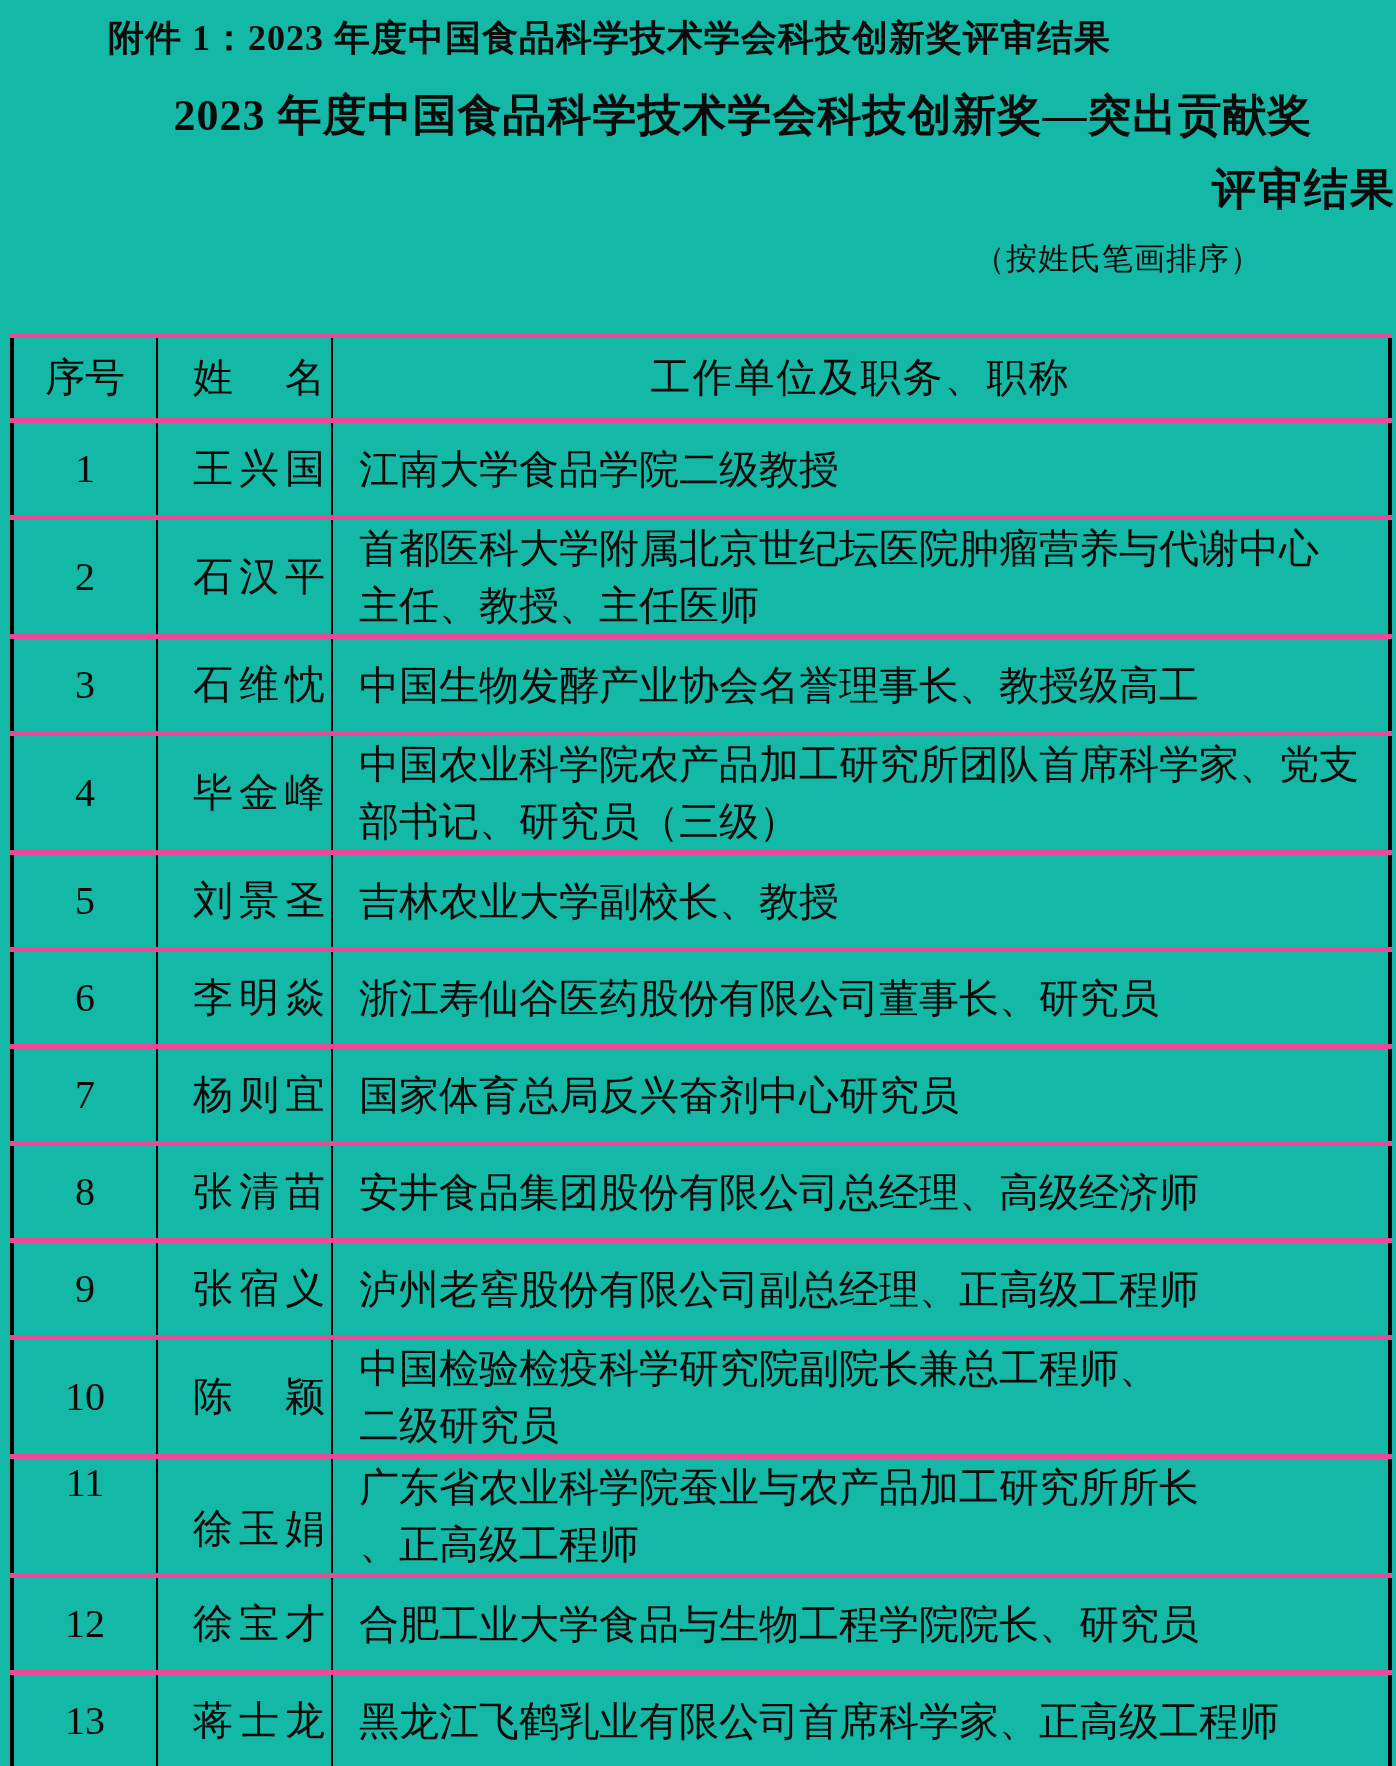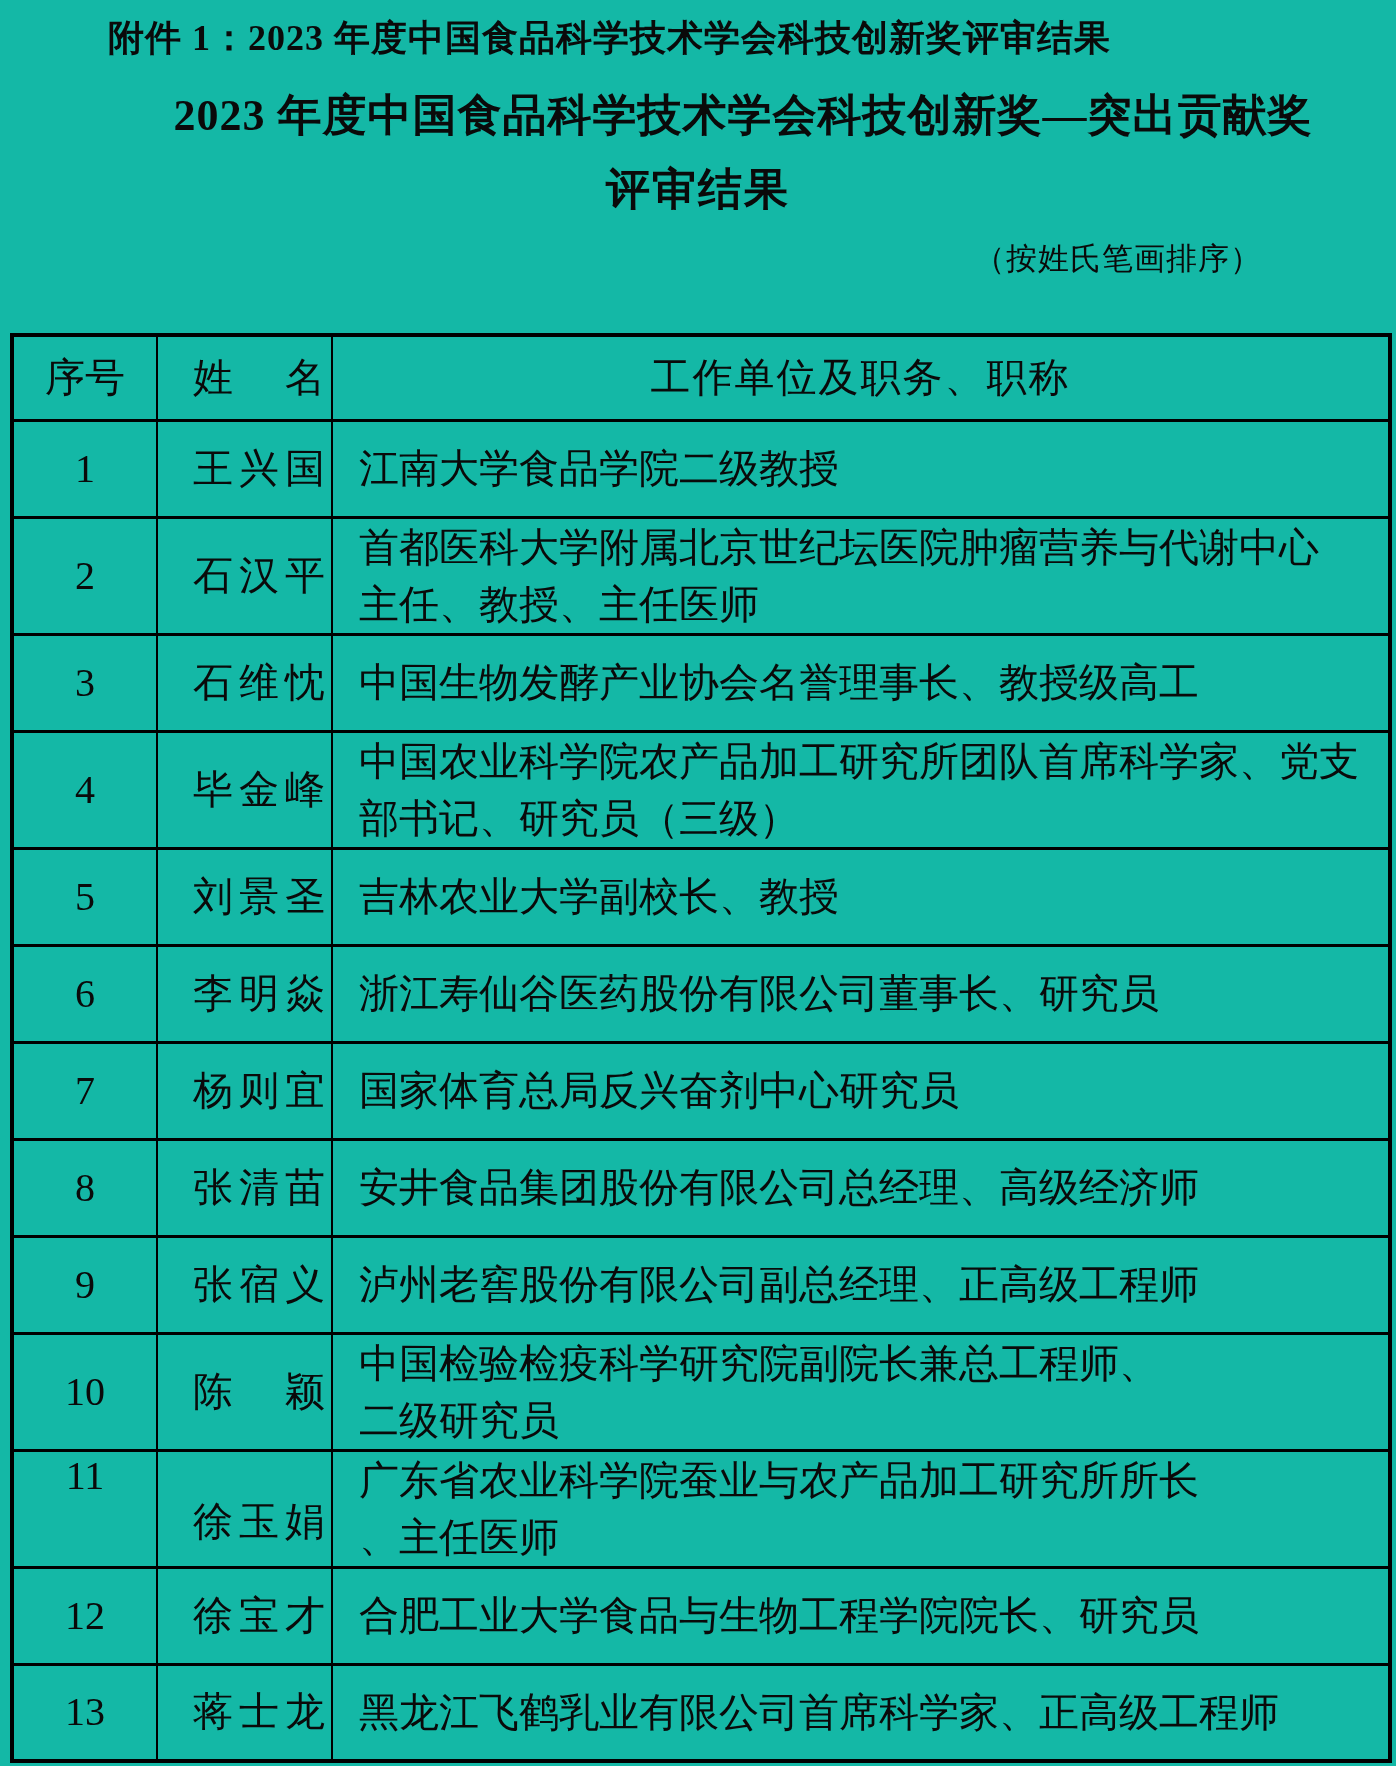--- a/index.html
+++ b/index.html
@@ -31,21 +31,21 @@
     font-weight: bold;
     letter-spacing: 1px;
     white-space: nowrap;
     padding-left: 45px;
   }
   .doc-subtitle {
     position: absolute;
     top: 160px;
     left: 0;
     width: 100%;
-    text-align: center;
+    text-align: right;
     font-size: 44px;
     font-weight: bold;
     letter-spacing: 2px;
   }
   .sort-note {
     position: absolute;
     top: 238px;
     right: 134px;
     font-size: 31px;
     letter-spacing: 1px;
@@ -63,21 +63,21 @@
   table.results col.c-no   { width: 145px; }
   table.results col.c-name { width: 175px; }
   table.results col.c-unit { width: 1058px; }
   table.results td, table.results th {
     border: 2px solid #000;
     font-weight: normal;
     padding: 0;
     vertical-align: middle;
     overflow: hidden;
   }
-  table.results tr { border-top: 3px solid #ec4899; border-bottom: 3px solid #000; }
+  table.results tr { border-top: 5px solid #ec4899; border-bottom: 3px solid #000; }
   table.results { border: 4px solid #000; }
   tr.hdr { height: 85px; }
   tr.row-single { height: 97px; }
   tr.row-double { height: 115px; }
   td.col-no, th.col-no { text-align: center; }
   td.col-name, th.col-name { text-align: right; letter-spacing: 6px; }
   td.col-unit .cell-text, th.col-unit .cell-text { display: block; }
   th.col-unit { text-align: center; letter-spacing: 2px; }
   td.col-unit { text-align: left; }
   td.col-unit .cell-text {
@@ -194,21 +194,21 @@
             <span class="cell-text">中国检验检疫科学研究院副院长兼总工程师、
 二级研究员</span>
           </td>
       </tr>
 
       <tr class="row-double row-offset">
         <td class="col-no">11</td>
         <td class="col-name">徐玉娟</td>
         <td class="col-unit">
             <span class="cell-text">广东省农业科学院蚕业与农产品加工研究所所长
-、主任医师</span>
+、正高级工程师</span>
           </td>
       </tr>
 
       <tr class="row-single">
         <td class="col-no">12</td>
         <td class="col-name">徐宝才</td>
         <td class="col-unit">
             <span class="cell-text">合肥工业大学食品与生物工程学院院长、研究员</span>
           </td>
       </tr>

